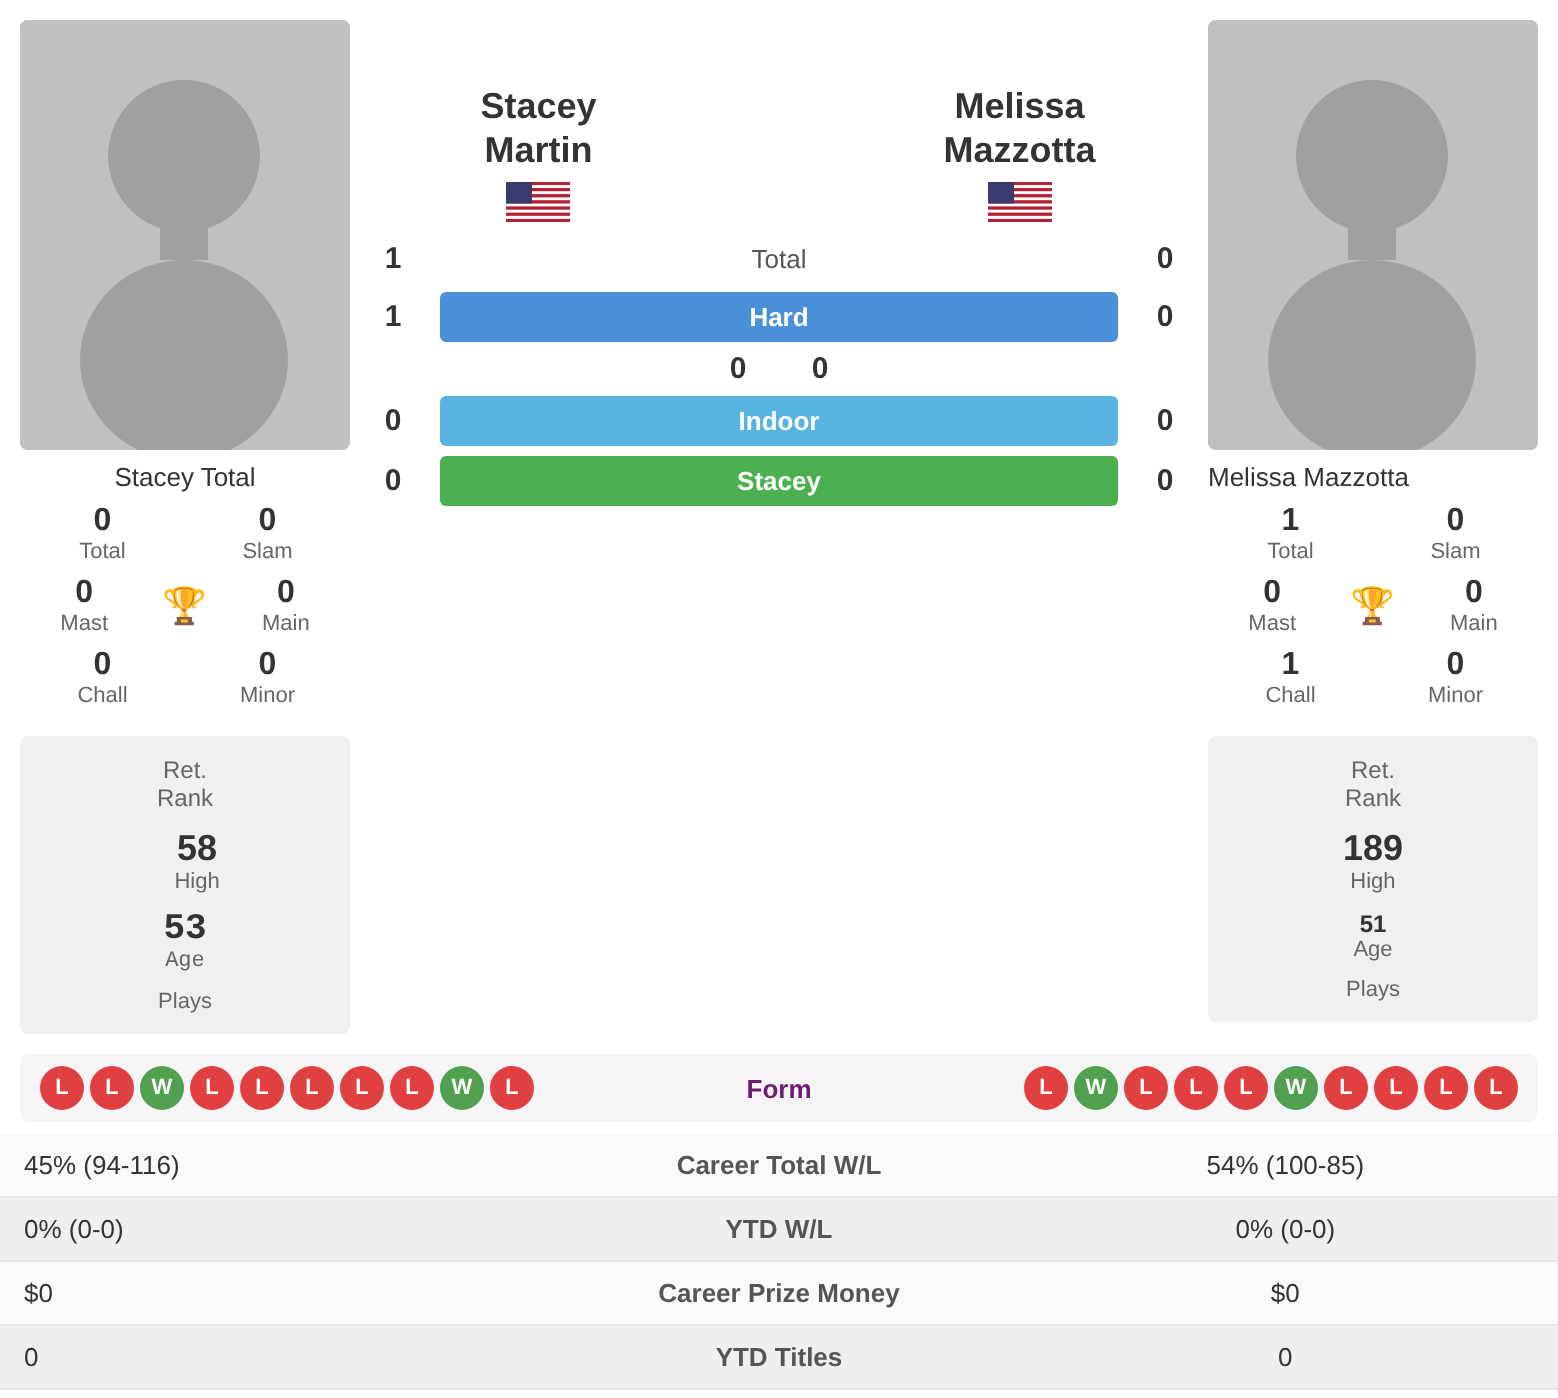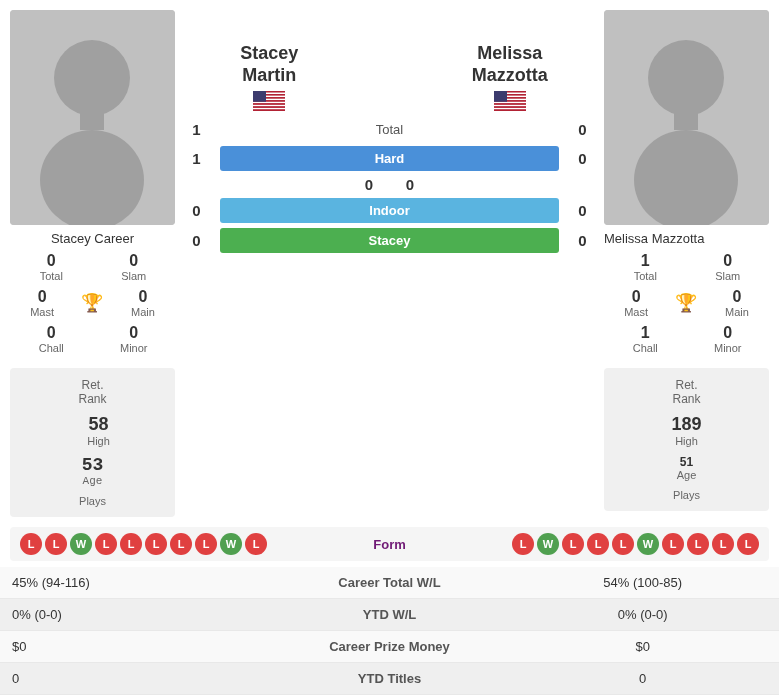--- a/index.html
+++ b/index.html
@@ -283,21 +283,21 @@
         <svg class="player-photo-svg" viewBox="0 0 165 215" xmlns="http://www.w3.org/2000/svg">
           <rect width="165" height="215" fill="#c0c0c0"></rect>
 
           <circle cx="82" cy="68" r="38" fill="#a0a0a0"></circle>
 
           <ellipse cx="82" cy="170" rx="52" ry="50" fill="#a0a0a0"></ellipse>
 
           <rect x="70" y="100" width="24" height="20" fill="#a0a0a0"></rect>
         </svg>
       </div>
-      <div class="player-name-label">Stacey Career</div>
+      <div class="player-name-label">Stacey Total</div>
       <div class="player-stats-box">
         <div class="stats-row">
           <div class="stat-item">
             <span class="stat-value">0</span>
             <span class="stat-label">Total</span>
           </div>
           <div class="stat-item">
             <span class="stat-value">0</span>
             <span class="stat-label">Slam</span>
           </div>

